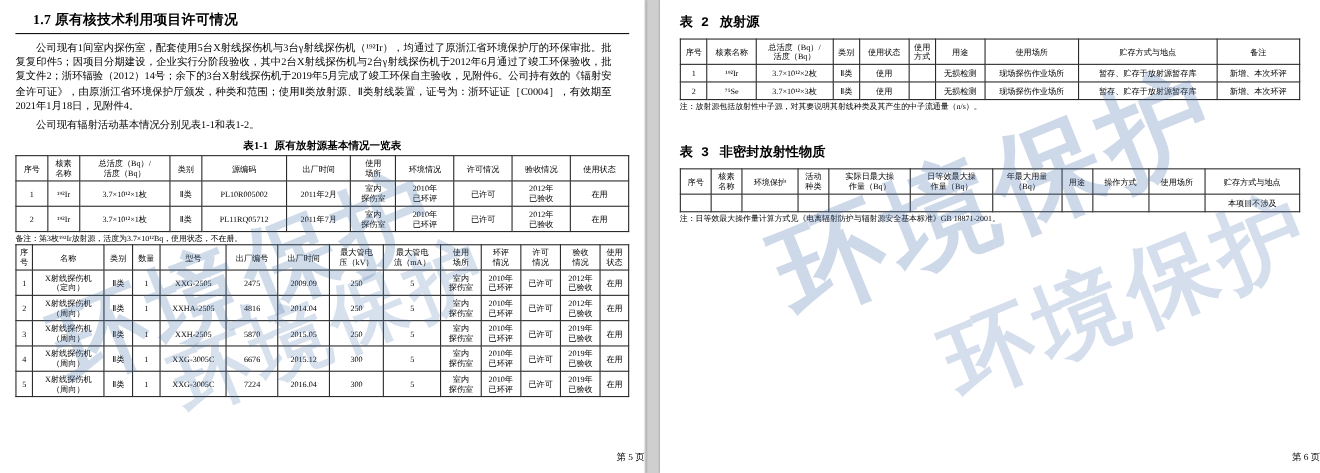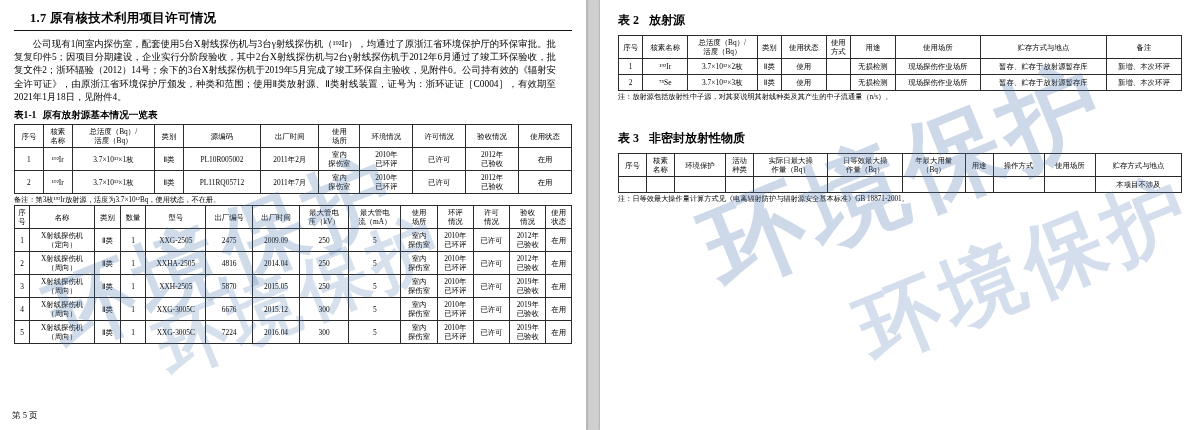--- a/index.html
+++ b/index.html
@@ -21,38 +21,37 @@
 
   h1.sec{
     font-size:12.5px;font-weight:bold;margin:0 0 6px 16px;letter-spacing:.3px;
   }
   .hr-under{border-bottom:1px solid #111;height:0;margin:-3px 0 7px 0;}
   p.para{
     font-size:9.4px;line-height:13.2px;margin:0 16px 4px 0;text-align:justify;
     text-indent:2em;
   }
   .tbl-title{
-    font-size:9.6px;font-weight:bold;text-align:left;margin:5px 0 2px 0;
+    font-size:9.6px;font-weight:bold;text-align:center;margin:5px 0 2px 0;
   }
   .tbl-title .no{margin-right:6px;}
 
   table{border-collapse:collapse;width:100%;font-size:7.4px;line-height:9px;}
   table td,table th{
     border:1px solid #2b2b2b;text-align:center;vertical-align:middle;
     padding:2px 1px;font-weight:normal;
   }
   table th{font-weight:normal;}
   .note{font-size:7.2px;line-height:9px;margin:2px 0 0 0;}
   .pg{
-    position:absolute;bottom:8px;left:0;width:100%;text-align:left;
+    position:absolute;bottom:8px;left:0;width:100%;text-align:right;
     font-size:8.5px;
-    padding-left:12px;
   }
   
-  h2.sec2{font-size:12px;font-weight:bold;margin:2px 0 6px 0;}
+  h2.sec2{font-size:12px;font-weight:bold;margin:2px 0 6px 0;font-family:Liberation Mono, monospace;}
   h2.sec2 .lbl{margin-right:10px;}
   .tbl-r{margin-bottom:2px;}
   .tbl-r td{padding:3px 1px;}
   .spacer{height:26px;}
 
   
   .wm{
     position:absolute;pointer-events:none;
     font-family:"Liberation Serif", serif;
     font-weight:bold;
@@ -67,20 +66,21 @@
 </style>
 </head>
 <body>
 
 <div class="sheet" id="page-left">
   <div class="inner">
     <h1 class="sec">1.7 原有核技术利用项目许可情况</h1>
     <div class="hr-under"></div>
 
     <p class="para">公司现有1间室内探伤室，配套使用5台X射线探伤机与3台γ射线探伤机（¹⁹²Ir），均通过了原浙江省环境保护厅的环保审批。批复复印件5；因项目分期建设，企业实行分阶段验收，其中2台X射线探伤机与2台γ射线探伤机于2012年6月通过了竣工环保验收，批复文件2；浙环辐验（2012）14号；余下的3台X射线探伤机于2019年5月完成了竣工环保自主验收，见附件6。公司持有效的《辐射安全许可证》，由原浙江省环境保护厅颁发，种类和范围；使用Ⅱ类放射源、Ⅱ类射线装置，证号为：浙环证证［C0004］，有效期至2021年1月18日，见附件4。</p>
+    <p class="para">公司现有辐射活动基本情况分别见表1-1和表1-2。</p>
 
     <div class="tbl-title">
       <span class="no">表1-1</span><span>原有放射源基本情况一览表</span>
     </div>
     <table>
       <thead>
           <tr id="t1head">
             <th>序号</th>
             <th>核素<br>名称</th>
             <th>总活度（Bq）/<br>活度（Bq）</th>
@@ -315,16 +315,17 @@
             <td></td>
             <td></td>
             <td></td>
             <td></td>
             <td>本项目不涉及</td>
           </tr>
         </tbody>
     </table>
     <p class="note">注：日等效最大操作量计算方式见《电离辐射防护与辐射源安全基本标准》GB 18871-2001。</p>
 
+    <div class="pg">第 6 页</div>
   </div>
   <div class="wm" id="wm-right-1">环境保护</div>
   <div class="wm" id="wm-right-2">环境保护</div>
 </div>
 
 </body></html>

